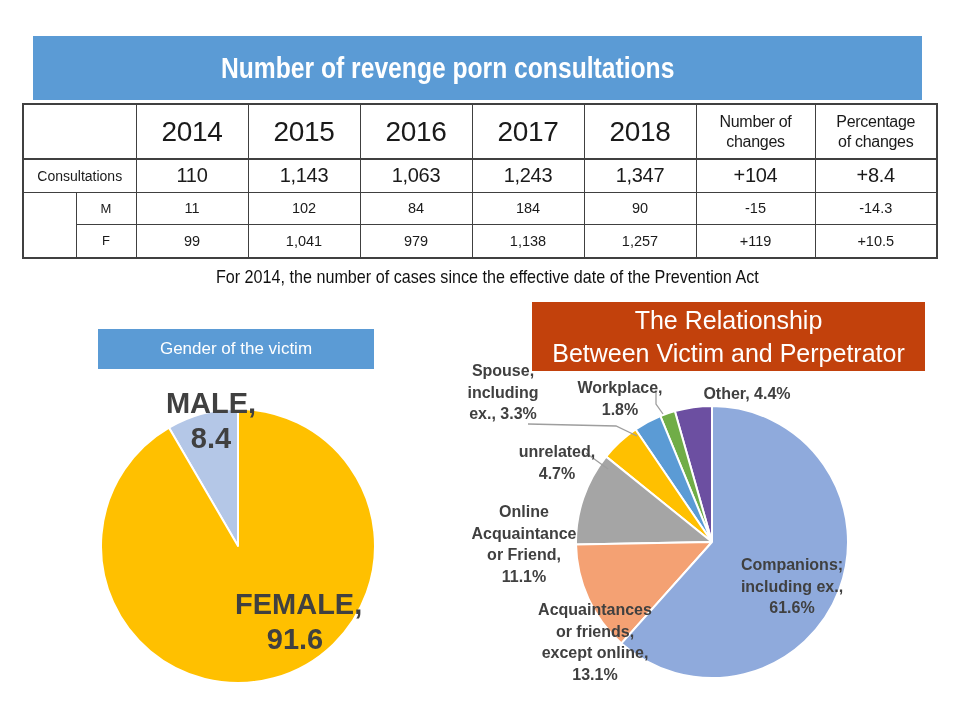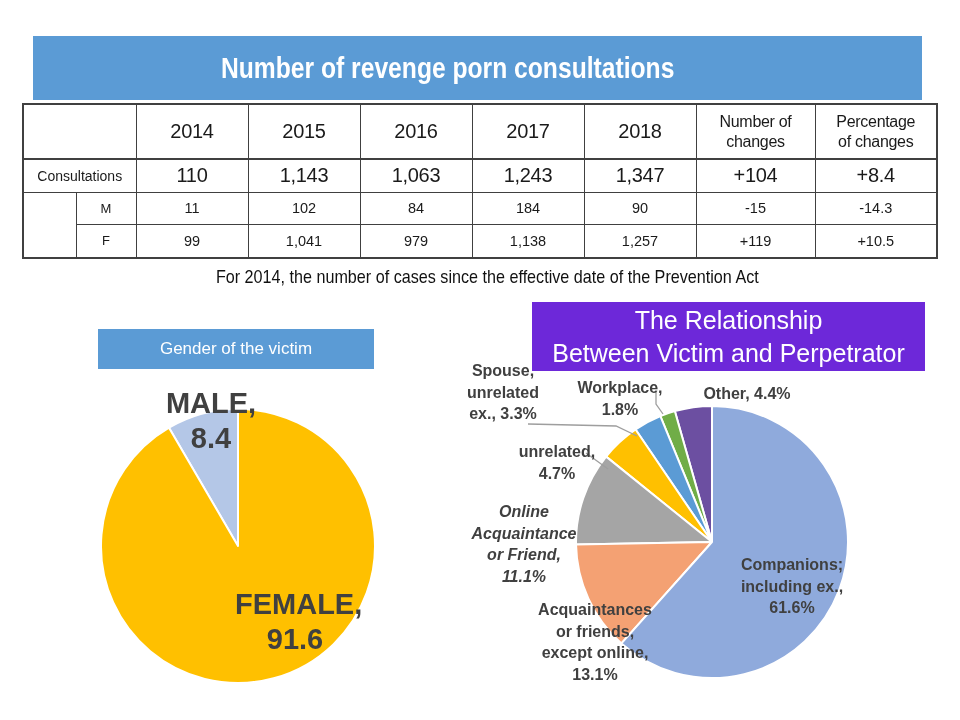--- a/index.html
+++ b/index.html
@@ -17,21 +17,21 @@
     display:inline-block; transform:translateX(-30px) scaleX(0.85);
   }
   
   table.stats {
     position:absolute; left:22px; top:103px; border-collapse:collapse;
     table-layout:fixed; color:#1a1a1a; background:#fff;
     border:2px solid #404040;
   }
   table.stats td, table.stats th { border:1px solid #404040; text-align:center; padding:0; overflow:hidden; }
   tr.hdr { height:55px; }
-  tr.hdr td { border-bottom:2px solid #404040; font-weight:normal; font-size:20px; letter-spacing:-0.3px; }
+  tr.hdr td { border-bottom:2px solid #404040; font-weight:normal; font-size:28px; letter-spacing:-0.3px; }
   tr.hdr td.chg { font-size:16px; line-height:1.2; white-space:pre-line; }
   tr.r1 { height:33px; font-size:20px; letter-spacing:-0.3px; }
   tr.r1 td.lbl { font-size:14px; letter-spacing:0; }
   tr.r2 { height:32px; font-size:14.5px; }
   tr.r3 { height:34px; font-size:14.5px; }
   td.sub { font-size:13px; }
   
   .note {
     position:absolute; left:7px; top:266px; width:960px; text-align:center;
     font-size:19px; color:#111111;
@@ -140,53 +140,53 @@
     </svg>
   <div class="pie-label big-lab" style="left:151px; top:386px;">
     <div>MALE,</div>
     <div>8.4</div>
   </div>
   <div class="pie-label big-lab" style="left:235px; top:587px;">
     <div>FEMALE,</div>
     <div>91.6</div>
   </div>
 
-  <div class="r-banner" style="background:#6d28d9;">
+  <div class="r-banner" style="background:#c2410c;">
     <div>The Relationship</div>
     <div>Between Victim and Perpetrator</div>
   </div>
   <svg id="relationship-pie-svg" class="pie" width="520" height="340" viewBox="0 0 520 340">
       <path d="M 272 182 L 234.88 51.16 A 136 136 0 0 1 272.00 46.00 Z" fill="#6C4FA1" stroke="#ffffff" stroke-width="2" stroke-linejoin="round"></path>
       <path d="M 272 182 L 220.35 56.19 A 136 136 0 0 1 234.88 51.16 Z" fill="#70AD47" stroke="#ffffff" stroke-width="2" stroke-linejoin="round"></path>
       <path d="M 272 182 L 195.56 69.52 A 136 136 0 0 1 220.35 56.19 Z" fill="#5B9BD5" stroke="#ffffff" stroke-width="2" stroke-linejoin="round"></path>
       <path d="M 272 182 L 166.13 96.63 A 136 136 0 0 1 195.56 69.52 Z" fill="#FFC000" stroke="#ffffff" stroke-width="2" stroke-linejoin="round"></path>
       <path d="M 272 182 L 136.02 184.56 A 136 136 0 0 1 166.13 96.63 Z" fill="#A5A5A5" stroke="#ffffff" stroke-width="2" stroke-linejoin="round"></path>
       <path d="M 272 182 L 181.42 283.45 A 136 136 0 0 1 136.02 184.56 Z" fill="#F4A173" stroke="#ffffff" stroke-width="2" stroke-linejoin="round"></path>
       <path d="M 272 182 L 272.00 46.00 A 136 136 0 1 1 181.42 283.45 Z" fill="#8FAADC" stroke="#ffffff" stroke-width="2" stroke-linejoin="round"></path>
     <polyline class="leader" points="88,64 176,66 197,76"></polyline>
     <polyline class="leader" points="216,32 216,44 223,54"></polyline>
     <polyline class="leader" points="146,93 168,109"></polyline>
   </svg>
   <div class="pie-label sm-lab" style="left:446px; top:360px; width:90px;">
     <div>Spouse,</div>
-    <div>unrelated</div>
+    <div>including</div>
     <div>ex., 3.3%</div>
   </div>
   <div class="pie-label sm-lab" style="left:558px; top:377px; width:100px;">
     <div>Workplace,</div>
     <div>1.8%</div>
   </div>
   <div class="pie-label sm-lab" style="left:675px; top:383px; width:120px;">
     <div>Other, 4.4%</div>
   </div>
   <div class="pie-label sm-lab" style="left:495px; top:441px; width:100px;">
     <div>unrelated,</div>
     <div>4.7%</div>
   </div>
-  <div class="pie-label sm-lab" style="left:452px; top:501px; width:120px;font-style:italic;">
+  <div class="pie-label sm-lab" style="left:452px; top:501px; width:120px;">
     <div>Online</div>
     <div>Acquaintance</div>
     <div>or Friend,</div>
     <div>11.1%</div>
   </div>
   <div class="pie-label sm-lab" style="left:518px; top:599px; width:130px;">
     <div>Acquaintances</div>
     <div>or friends,</div>
     <div>except online,</div>
     <div>13.1%</div>

